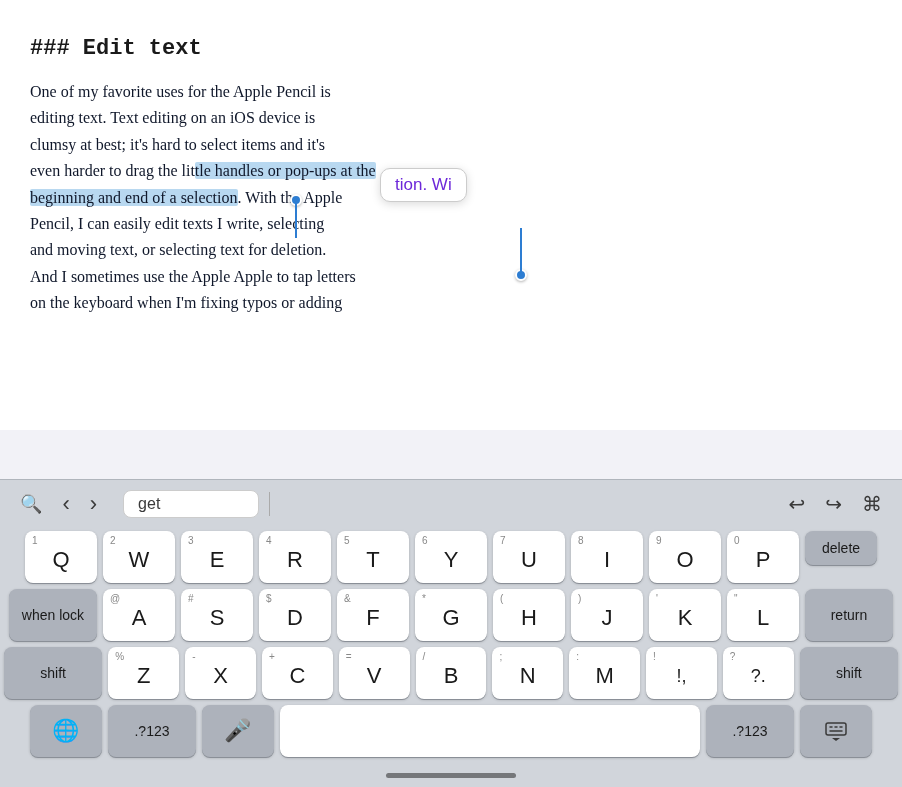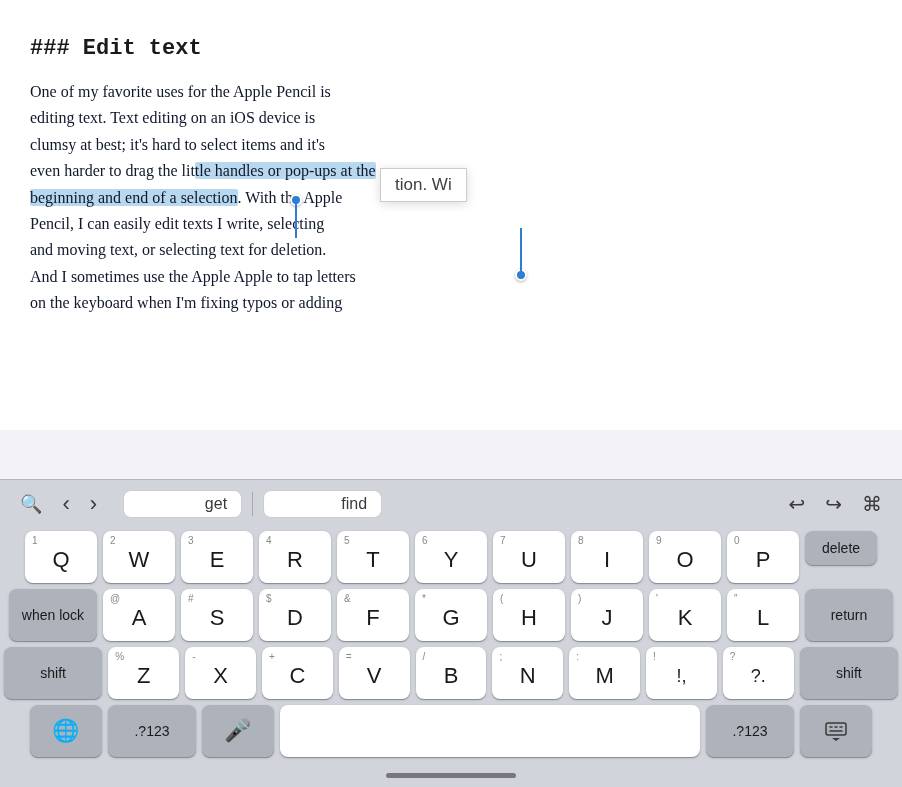--- a/index.html
+++ b/index.html
@@ -42,25 +42,25 @@
       border-radius: 2px;
     }
 
     
     .tooltip-popup {
       position: absolute;
       top: 168px;
       left: 380px;
       background: white;
       border: 1px solid #ccc;
-      border-radius: 0;
+      border-radius: 10px;
       padding: 6px 14px;
       font-size: 17px;
       font-family: -apple-system, BlinkMacSystemFont, sans-serif;
-      color: #404040;
+      color: #6d28d9;
       box-shadow: 0 2px 10px rgba(0,0,0,0.15);
       white-space: nowrap;
       z-index: 10;
     }
 
     
     .handle {
       position: absolute;
       width: 12px;
       height: 12px;
@@ -127,22 +127,22 @@
       font-size: 18px;
       color: #3a3a3a;
       border-radius: 6px;
     }
     .toolbar-search-input {
       background: white;
       border: 1px solid #ccc;
       border-radius: 8px;
       padding: 4px 14px;
       font-size: 16px;
-      width: 119px;
-      text-align: right;
+      width: 136px;
+      text-align: left;
       color: #3a3a3a;
       outline: none;
     }
     .toolbar-divider {
       width: 1px;
       height: 24px;
       background: #aaa;
       margin: 0 6px;
     }
     .toolbar-right {
@@ -286,21 +286,20 @@
       </button>
       <button class="toolbar-icon-btn" style="font-size:22px;">
         <span>‹</span>
       </button>
       <button class="toolbar-icon-btn" style="font-size:22px;">
         <span>›</span>
       </button>
       <div style="width:10px;"></div>
       <input class="toolbar-search-input" type="text" value="get" style="">
       <div class="toolbar-divider"></div>
-      <input class="toolbar-search-input" type="text" value="find" style="">
     </div>
     <div class="toolbar-right">
       <button class="toolbar-icon-btn" style="font-size:20px;">
         <span>↩</span>
       </button>
       <button class="toolbar-icon-btn" style="font-size:20px;">
         <span>↪</span>
       </button>
       <button class="toolbar-icon-btn" style="font-size:20px;">
         <span>⌘</span>

